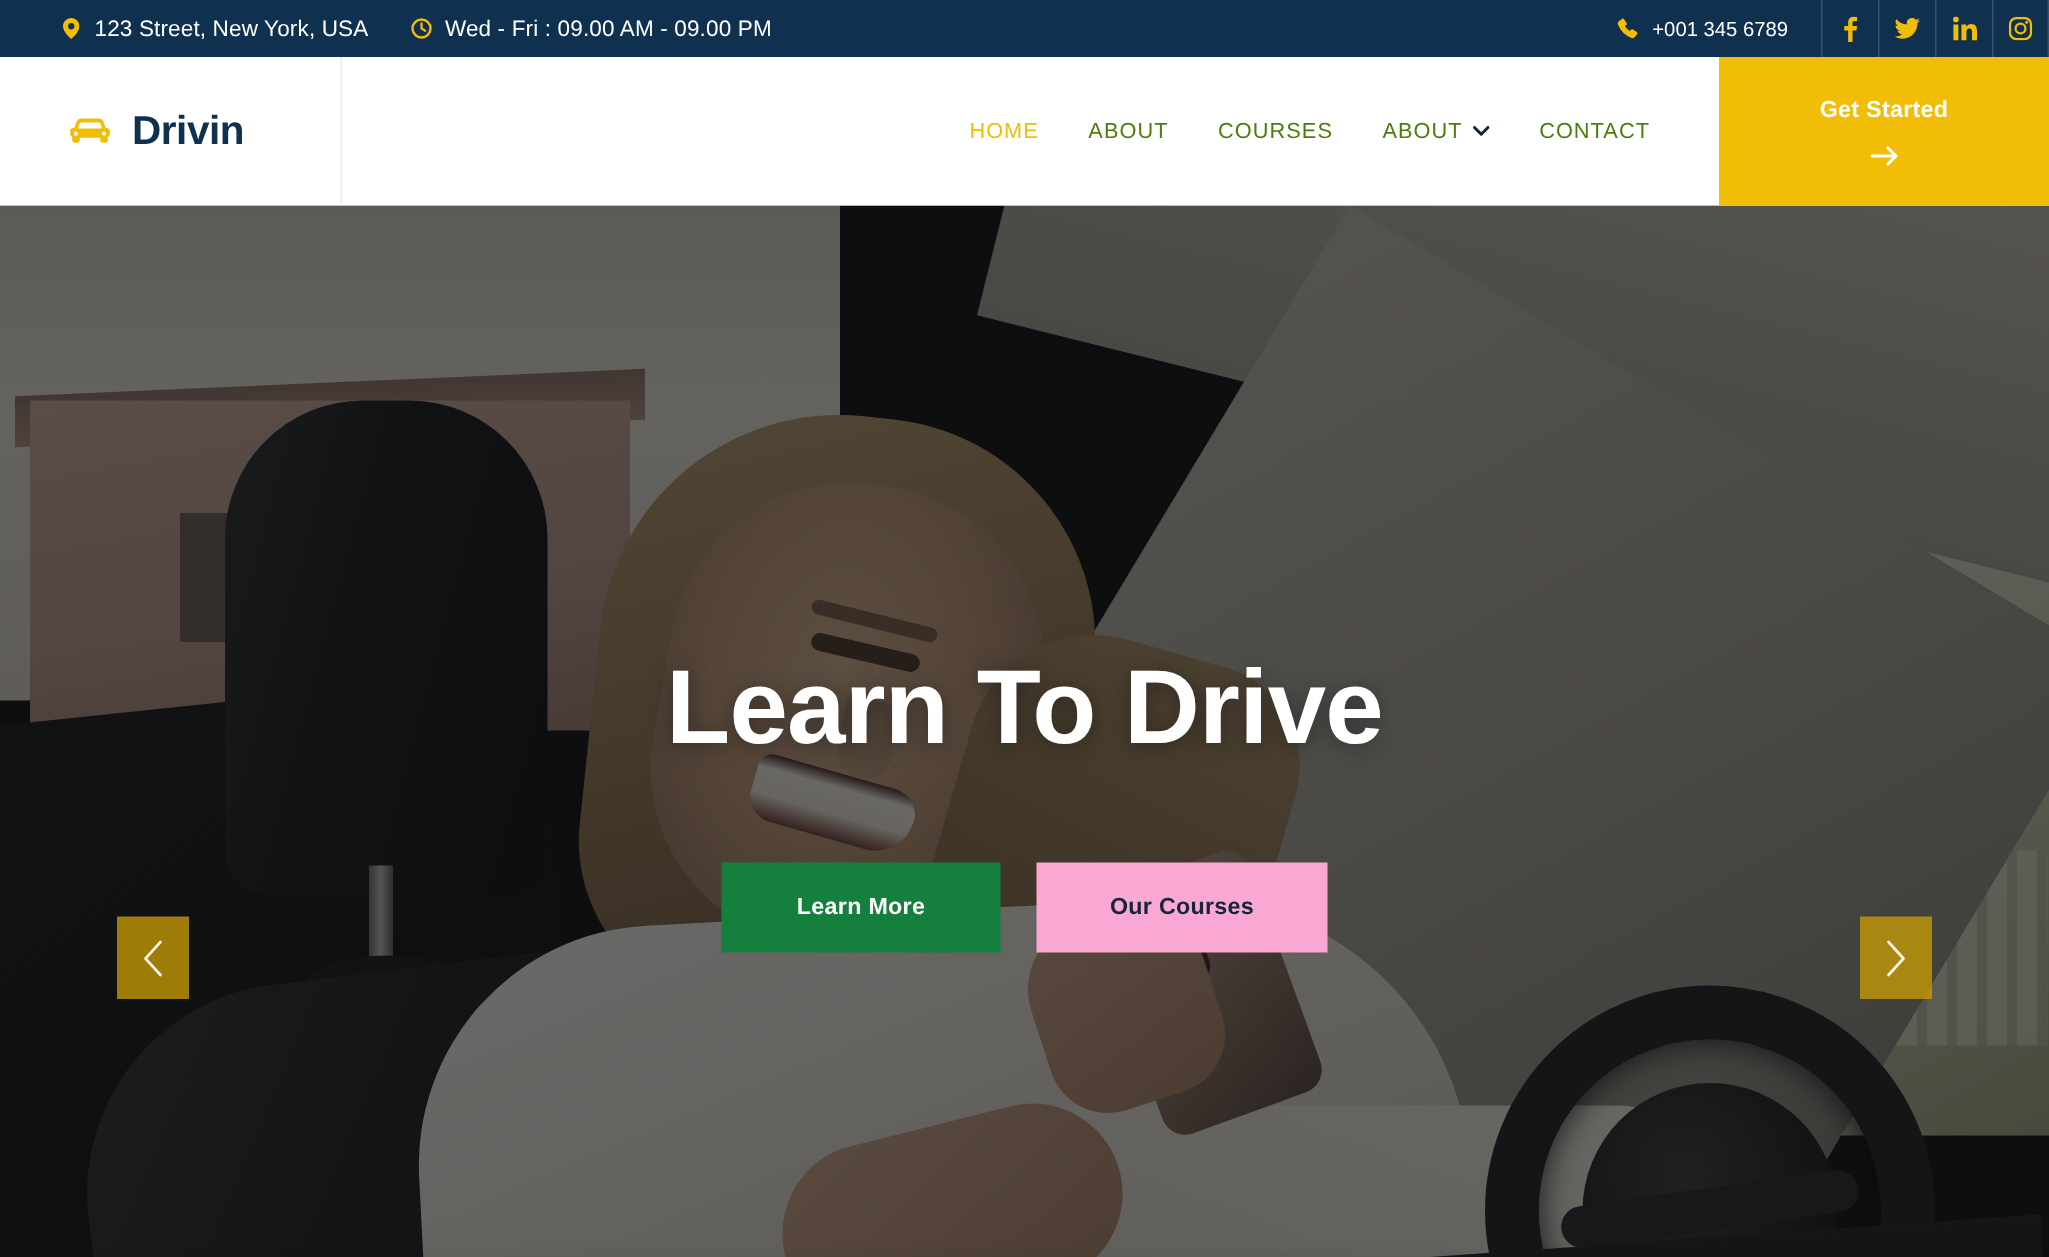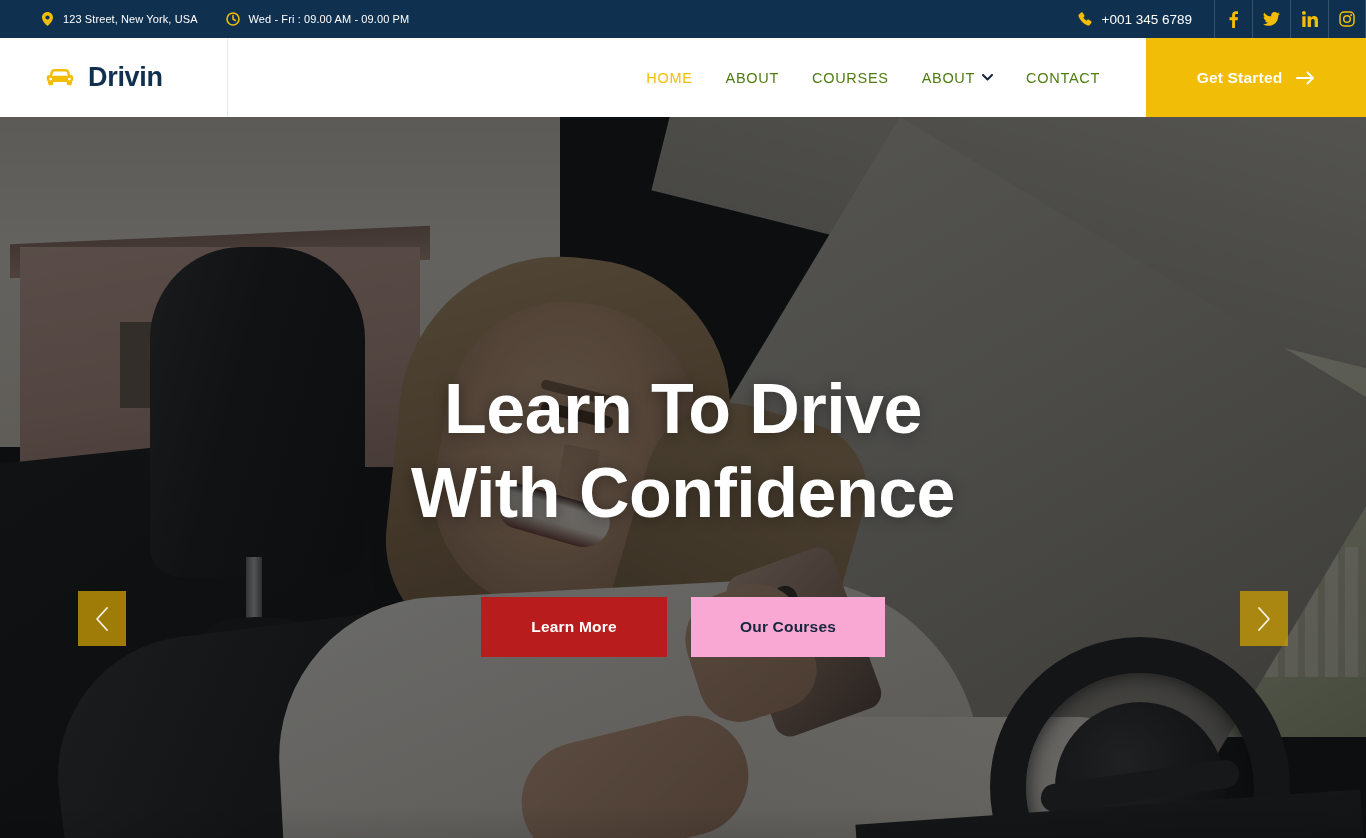--- a/index.html
+++ b/index.html
@@ -9,51 +9,51 @@
     background:#ffffff;
   }
 
   
   .topbar {
     height:38px; background:#10304F; color:#ffffff;
     display:flex; align-items:center; justify-content:space-between;
     padding:0 0 0 40px;
   }
   .topbar-left { display:flex; align-items:center; gap:28px; }
-  .tb-item { display:flex; align-items:center; gap:9px; font-size:11px; letter-spacing:.1px; }
+  .tb-item { display:flex; align-items:center; gap:9px; font-size:15px; letter-spacing:.1px; }
   .tb-ico { display:flex; align-items:center; justify-content:center; width:14px; height:15px; color:#F2BD06; }
   .tb-ico svg { display:block; }
   .topbar-right { display:flex; align-items:center; height:38px; }
   .phone { display:flex; align-items:center; gap:10px; font-size:13.5px; margin-right:22px; }
   .socials { display:flex; align-items:stretch; height:38px; }
   .soc {
     width:38px; height:38px; display:flex; align-items:center; justify-content:center;
     color:#F2BD06; border-left:1px solid rgba(255,255,255,.17);
   }
   .soc:last-child { border-right:1px solid rgba(255,255,255,.17); }
   .soc svg { display:block; }
 
   
-  .header { height:79px; background:#ffffff; display:flex; align-items:stretch; position:relative; z-index:5; }
+  .header { height:99px; background:#ffffff; display:flex; align-items:stretch; position:relative; z-index:5; }
   .brand {
     width:228px; display:flex; align-items:center; gap:12px; padding-left:44px;
     border-right:1px solid #e8ebee;
   }
   .brand-icon { color:#F2BD06; display:flex; align-items:center; }
   .brand-text { font-size:27px; font-weight:bold; color:#10304F; letter-spacing:-.3px; }
   .nav { flex:1; display:flex; align-items:center; justify-content:flex-end; gap:33px; padding-right:46px; }
   .nav-item {
     font-size:14.5px; font-weight:500; color:#4d7c0f; letter-spacing:.7px;
     display:flex; align-items:center; gap:7px; cursor:pointer;
   }
   .nav-item.active { color:#F2BD06; }
   .chev { width:11px; height:7px; display:block; }
   .cta {
     width:220px; background:#F2BD06; display:flex; align-items:center; justify-content:center; gap:14px;
-    color:#ffffff; font-size:15.5px; font-weight:bold; cursor:pointer; letter-spacing:.2px;
+    color:#ffffff; font-size:15.5px; font-weight:bold; cursor:pointer; letter-spacing:.2px;flex-direction:column;
   }
   .cta svg { display:block; }
 
   
   .hero { position:relative; height:819px; overflow:hidden; background:#0c0c0c; }
   .hero-photo { position:absolute; inset:0; }
 
   
   .ph { position:absolute; }
   .sky      { left:0; top:0; width:560px; height:330px;
@@ -141,21 +141,21 @@
   }
   .hero-title {
     color:#ffffff; font-size:70px; line-height:1.2; font-weight:bold;
     text-align:center; letter-spacing:-.5px; text-shadow:0 2px 14px rgba(0,0,0,.35);
   }
   .hero-btns { display:flex; gap:24px; margin-top:62px; }
   .btn {
     height:60px; display:flex; align-items:center; justify-content:center;
     font-size:15.5px; font-weight:bold; cursor:pointer; letter-spacing:.2px;
   }
-  .btn-primary { width:186px; background:#b91c1c; color:#ffffff; }
+  .btn-primary { width:186px; background:#15803d; color:#ffffff; }
   .btn-light   { width:194px; background:#f9a8d4; color:#14253C; }
 
   .arrow-btn {
     position:absolute; top:474px; width:48px; height:55px;
     background:rgba(200,155,5,.78); display:flex; align-items:center; justify-content:center;
     cursor:pointer;
   }
   .arrow-prev { left:78px; }
   .arrow-next { right:78px; }
   .arrow-btn svg { display:block; }
@@ -314,21 +314,20 @@
     <div class="ph wheel-sp"></div>
     <div class="ph dash"></div>
     <div class="ph darkbot"></div>
   </div>
 
   <div class="hero-overlay"></div>
 
   <div class="hero-content">
     <h1 class="hero-title">
       <span>Learn To Drive</span><br>
-      <span>With Confidence</span>
     </h1>
     <div class="hero-btns">
       <a class="btn btn-primary">Learn More</a>
       <a class="btn btn-light">Our Courses</a>
     </div>
   </div>
 
   <div class="arrow-btn arrow-prev">
     <span>
       <svg width="16" height="26" viewBox="0 0 16 26">

